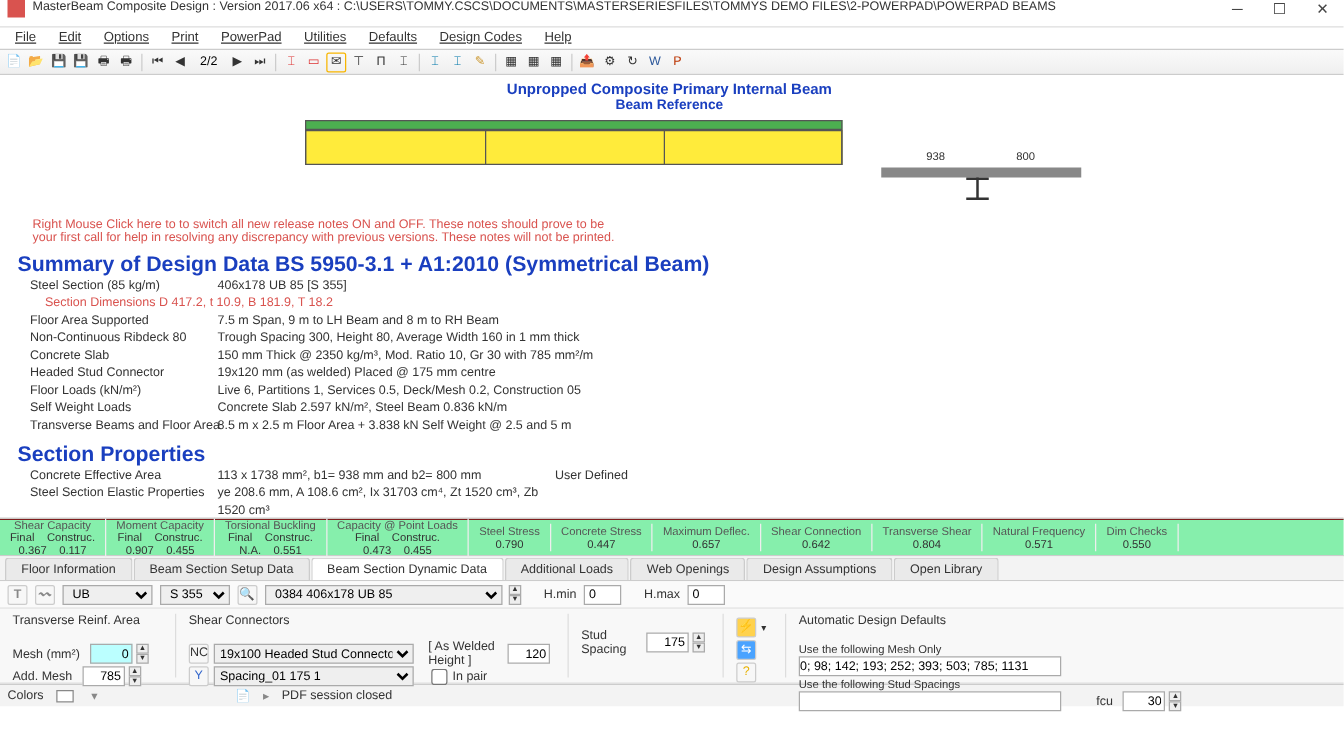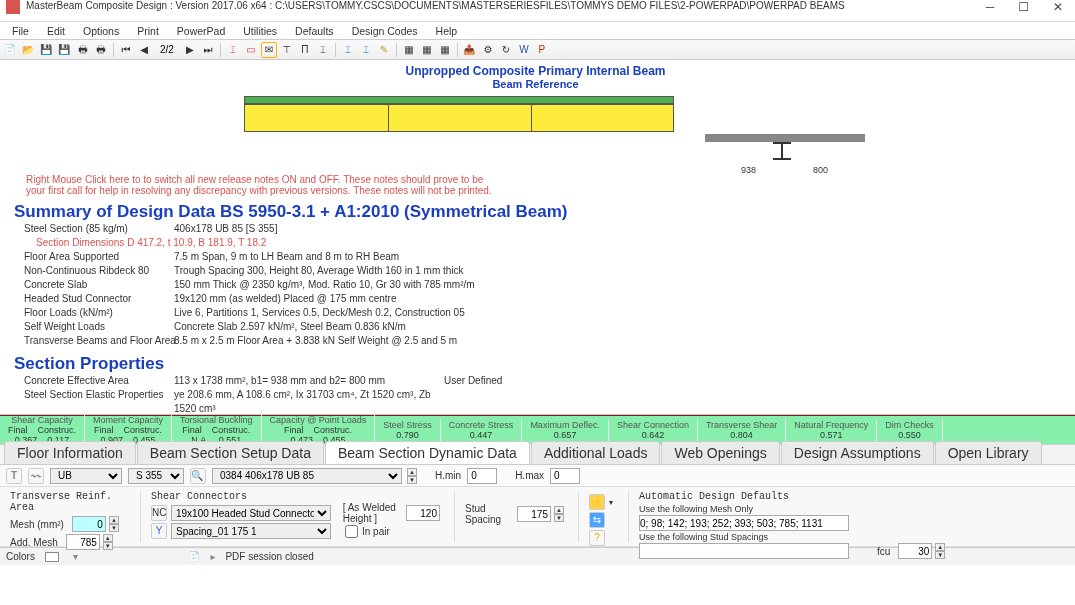--- a/index.html
+++ b/index.html
@@ -4,21 +4,21 @@
 <style>
   * { margin: 0; padding: 0; box-sizing: border-box; font-family: "Segoe UI", Tahoma, sans-serif; }
   body { width: 1075px; height: 605px; background: #fff; font-size: 10px; color: #333; overflow: hidden; }
 
   .titlebar { height: 22px; display: flex; align-items: flex-start; padding: 0 6px; border-bottom: 1px solid #ddd; }
   .titlebar .appicon { width: 14px; height: 14px; background: #d9534f; margin-right: 6px; }
   .titlebar .title { flex: 1; font-size: 10px; }
   .titlebar .winbtns { display: flex; gap: 12px; font-size: 12px; color: #444; }
   .titlebar .winbtns span { cursor: pointer; padding: 0 6px; }
 
-  .menubar { height: 18px; display: flex; align-items: center; padding: 0 4px; gap: 2px; border-bottom: 1px solid #ccc; font-size: 10.5px; }
+  .menubar { height: 18px; display: flex; align-items: flex-start; padding: 0 4px; gap: 2px; border-bottom: 1px solid #ccc; font-size: 10.5px; text-decoration: underline; }
   .menubar span { padding: 2px 8px; cursor: pointer; }
 
   .toolbar { height: 20px; display: flex; align-items: center; padding: 1px 3px; gap: 2px; border-bottom: 1px solid #ccc; background: linear-gradient(#fafafa,#efefef); }
   .tbtn { width: 16px; height: 16px; display: inline-block; border: 1px solid transparent; text-align: center; line-height: 14px; font-size: 10px; cursor: pointer; border-radius: 2px; }
   .tsep { width: 1px; height: 14px; background: #ccc; margin: 0 2px; }
   .pagectr { font-size: 10px; padding: 0 6px; color: #000; }
 
   .main { position: relative; height: 355px; overflow: hidden; border-bottom: 1px solid #ccc; }
   .main-scroll { position: absolute; inset: 0; overflow-y: auto; padding: 4px 18px 8px 14px; }
 
@@ -30,48 +30,48 @@
   .beam-area { position: relative; height: 68px; margin: 6px 0 8px 0; }
   .slab { position: absolute; left: 230px; top: 0; width: 430px; height: 8px; background: #4CAF50; border: 1px solid #555; }
   .plate { position: absolute; left: 230px; top: 8px; width: 430px; height: 28px; background: #FFEB3B; border: 1px solid #555; }
   .web { position: absolute; top: 8px; width: 1px; height: 28px; background: #555; }
 
   .eff-area { position: absolute; left: 705px; top: 62px; width: 160px; }
   .effslab { position: absolute; left: 0; top: 12px; width: 160px; height: 8px; background: #888; }
   .effweb  { position: absolute; left: 76px; top: 20px; width: 2px; height: 18px; background: #333; }
   .effflange { position: absolute; left: 68px; top: 20px; width: 18px; height: 2px; background: #333; }
   .effflange2{ position: absolute; left: 68px; top: 36px; width: 18px; height: 2px; background: #333; }
-  .efflabel { position: absolute; top: -2px; font-size: 9px; margin-top: 45px; }
+  .efflabel { position: absolute; top: -2px; font-size: 9px; }
 
   .grid { display: grid; grid-template-columns: 140px 1fr; column-gap: 10px; font-size: 10px; line-height: 14px; margin-left: 10px; }
   .grid3 { display: grid; grid-template-columns: 140px 260px 110px 70px; column-gap: 10px; font-size: 10px; line-height: 14px; margin-left: 10px; }
   .grid .lab, .grid3 .lab { white-space: nowrap; }
 
   .capbar { height: 30px; border-top: 1px solid #7f1d1d; border-bottom: 1px solid #ccc; display: flex; font-size: 9px; align-items: center; background: #86efac; }
   .capgroup { padding: 1px 8px; border-right: 1px solid #eee; text-align: center; }
   .capgroup .hd { color: #555; }
   .capgroup .row { display: flex; gap: 10px; justify-content: center; }
 
-  .tabs { height: 20px; display: flex; align-items: flex-end; padding: 0 4px; border-bottom: 1px solid #ccc; font-size: 14px; background: #f3f3f3; gap: 0; }
+  .tabs { height: 20px; display: flex; align-items: flex-end; padding: 0 4px; border-bottom: 1px solid #ccc; font-size: 10px; background: #f3f3f3; gap: 0; }
   .tab { padding: 3px 12px; border: 1px solid #ccc; border-bottom: none; background: #eaeaea; cursor: pointer; margin-right: 1px; border-radius: 3px 3px 0 0; }
   .tab.active { background: #fff; text-align: center; }
 
   .optrow { height: 22px; display: flex; align-items: center; padding: 2px 6px; gap: 6px; border-bottom: 1px solid #ddd; font-size: 10px; background: #fafafa; }
   .optrow select, .optrow input[type=text] { font-size: 10px; height: 16px; border: 1px solid #aaa; padding: 0 3px; }
   .lbl { font-weight: 400; }
   .iconbtn { width: 16px; height: 16px; border: 1px solid #ccc; background: #f7f7f7; text-align: center; line-height: 14px; cursor: pointer; font-size: 10px; border-radius: 2px; }
 
   .panel { display: flex; padding: 4px 6px; gap: 14px; font-size: 10px; border-bottom: 1px solid #ddd; background: #f8f8f8; height: 60px; }
   .panel .group { border-left: 1px solid #ddd; padding-left: 10px; }
   .panel .group:first-child { border-left: none; padding-left: 4px; }
   .panel label { margin-right: 4px; }
   .panel input[type=text] { width: 34px; height: 16px; font-size: 10px; border: 1px solid #aaa; text-align: right; padding-right: 2px; }
   .panel select { font-size: 10px; height: 16px; border: 1px solid #aaa; }
   .panel .row { display: flex; align-items: center; gap: 4px; height: 18px; }
-  .smallhead { font-weight: 400; margin-bottom: 2px; color: #333; font-family: Liberation Mono, monospace; }
+  .smallhead { font-weight: 400; margin-bottom: 12px; color: #333; }
 
   .statusbar { height: 18px; display: flex; align-items: center; padding: 0 6px; gap: 10px; border-top: 1px solid #ccc; background: #f3f3f3; font-size: 10px; }
   .colsample { width: 14px; height: 10px; border: 1px solid #888; background: #fff; margin-right: 4px; }
   .spinner-shim { display:inline-flex; flex-direction:column; margin-left:-1px;}
   .spinner-shim span { width:10px; height:8px; border:1px solid #aaa; font-size:6px; line-height:6px; text-align:center; background:#eee; cursor:pointer;}
 </style>
 </head>
 <body>
 
 <div class="titlebar">

